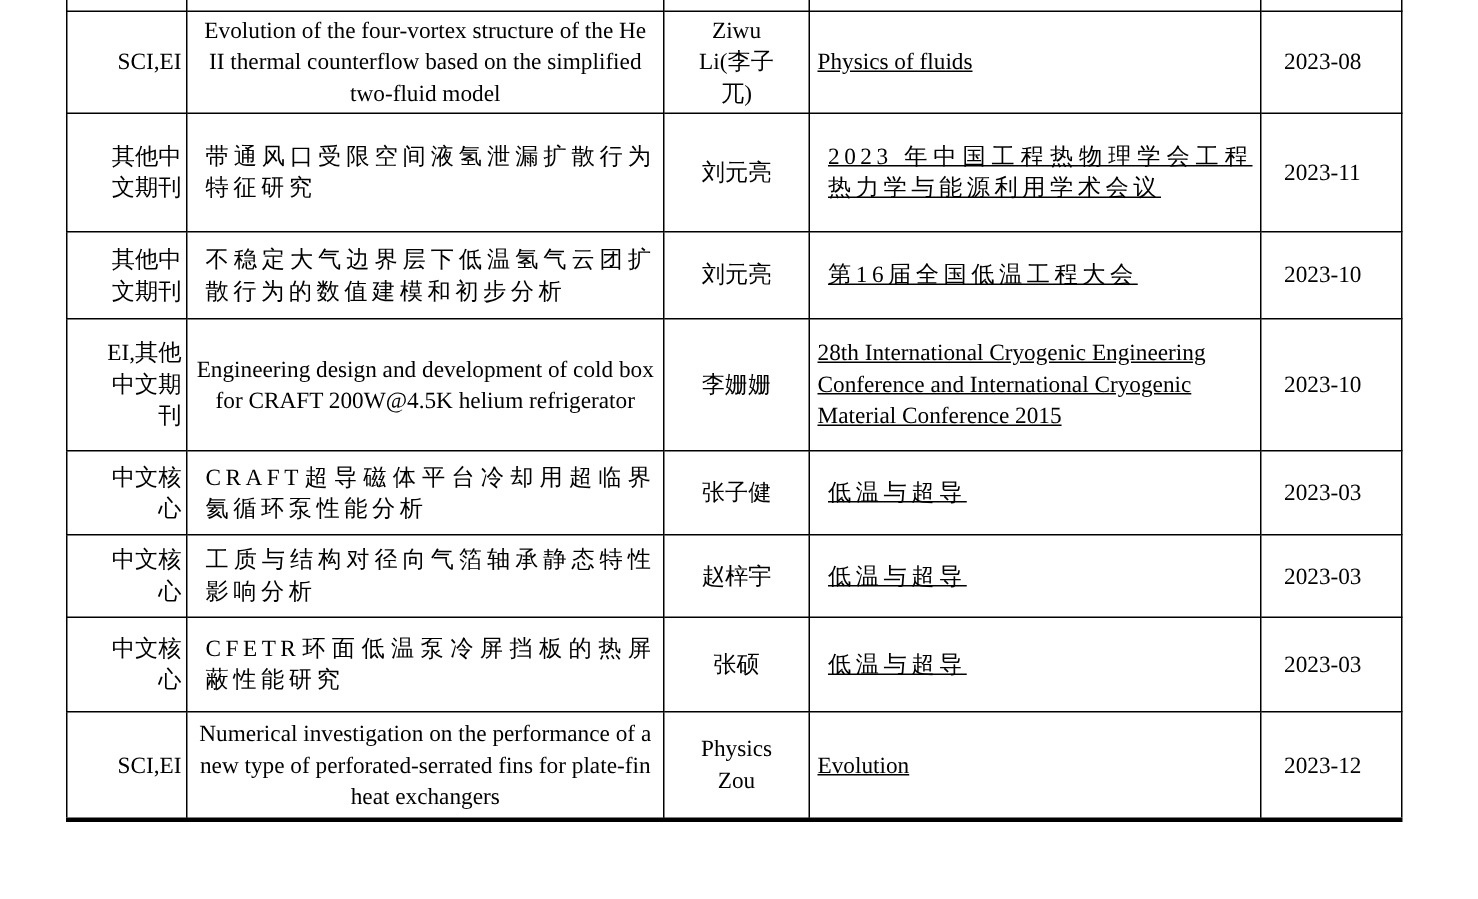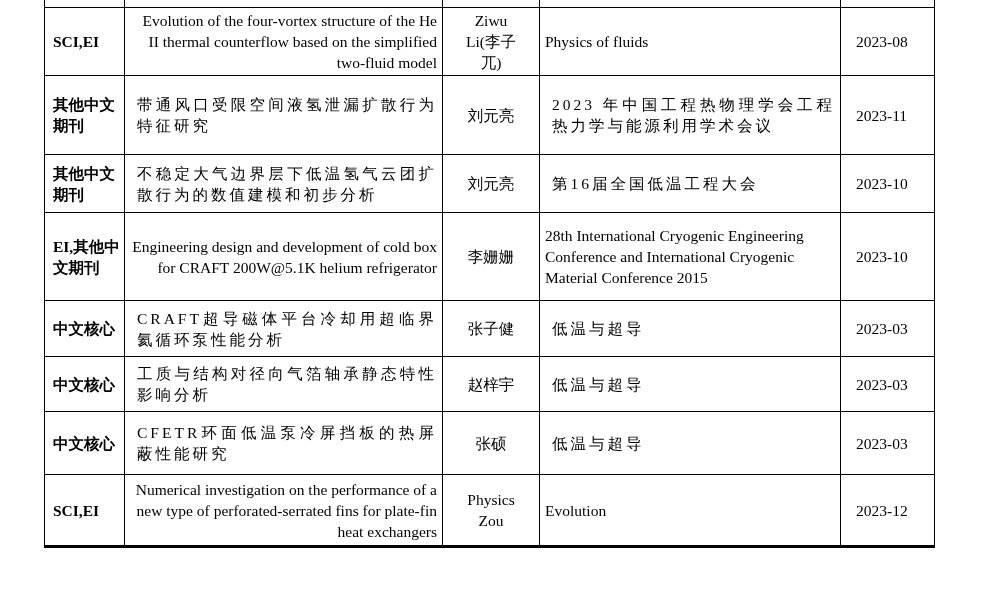--- a/index.html
+++ b/index.html
@@ -32,24 +32,24 @@
   td {
     border: 1px solid #000;
     vertical-align: middle;
     font-size: 15.5px;
     line-height: 21px;
     padding: 2px 5px;
     overflow: hidden;
     word-break: break-word;
   }
   tr.partial-row td { border-top: none; height: 14px; }
-  td.c-type   { text-align: left; padding-left: 8px; padding-right: 3px; font-weight: bold; }
-  td.c-title  { text-align: right; }
+  td.c-type   { text-align: right; padding-left: 20px; padding-right: 3px; }
+  td.c-title  { text-align: center; }
   td.c-author { text-align: center; padding: 2px 20px; }
-  td.c-venue  { text-align: left; }
+  td.c-venue  { text-align: left; text-decoration: underline; }
   td.c-date   { text-align: left; padding-left: 15px; }
   td.cjk { letter-spacing: 3px; text-align: justify; padding-left: 12px; }
   
   #table-body tr:nth-child(2) { height: 66px; }
   #table-body tr:nth-child(3) { height: 79px; }
   #table-body tr:nth-child(4) { height: 58px; }
   #table-body tr:nth-child(5) { height: 88px; }
   #table-body tr:nth-child(6) { height: 56px; }
   #table-body tr:nth-child(7) { height: 55px; }
   #table-body tr:nth-child(8) { height: 63px; }
@@ -91,21 +91,21 @@
   </tr>
         <tr>
     <td class="c-type">其他中文期刊</td>
     <td class="c-title cjk">不稳定大气边界层下低温氢气云团扩散行为的数值建模和初步分析</td>
     <td class="c-author">刘元亮</td>
     <td class="c-venue cjk">第16届全国低温工程大会</td>
     <td class="c-date">2023-10</td>
   </tr>
         <tr>
     <td class="c-type">EI,其他中文期刊</td>
-    <td class="c-title">Engineering design and development of cold box for CRAFT 200W@5.1K helium refrigerator</td>
+    <td class="c-title">Engineering design and development of cold box for CRAFT 200W@4.5K helium refrigerator</td>
     <td class="c-author">李姗姗</td>
     <td class="c-venue">28th International Cryogenic Engineering Conference and International Cryogenic Material Conference 2015</td>
     <td class="c-date">2023-10</td>
   </tr>
         <tr>
     <td class="c-type">中文核心</td>
     <td class="c-title cjk">CRAFT超导磁体平台冷却用超临界氦循环泵性能分析</td>
     <td class="c-author">张子健</td>
     <td class="c-venue cjk">低温与超导</td>
     <td class="c-date">2023-03</td>

